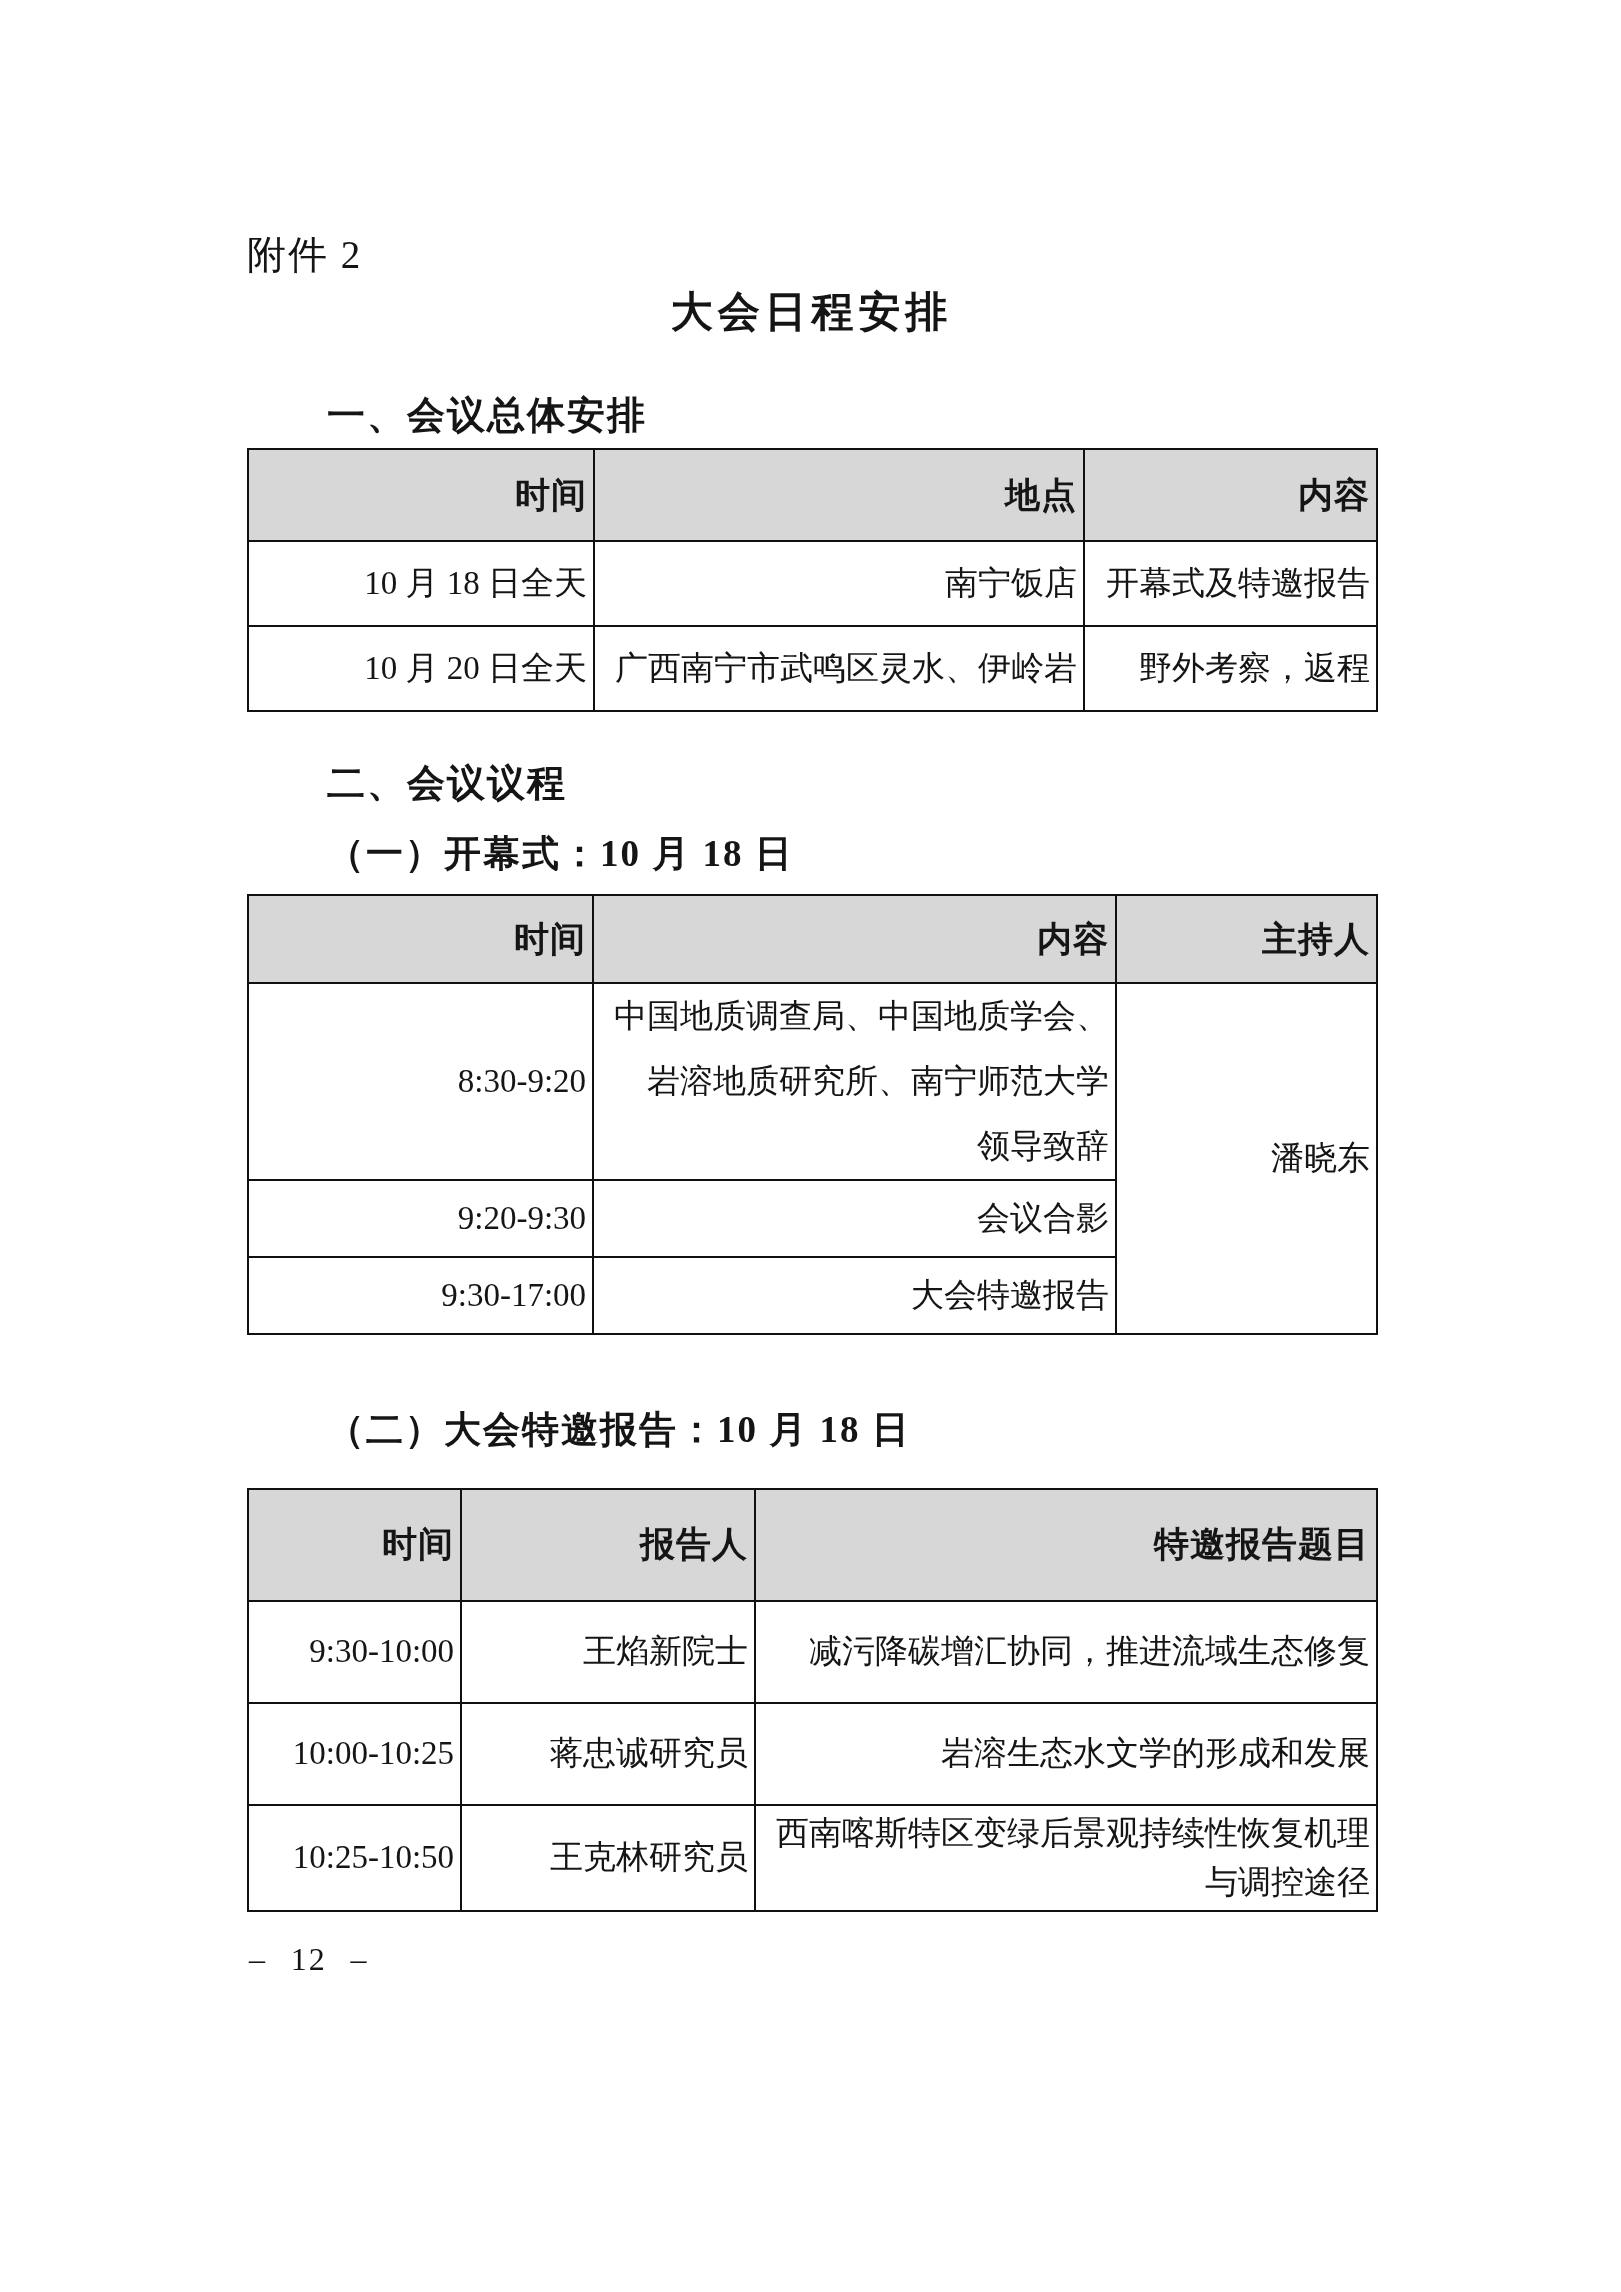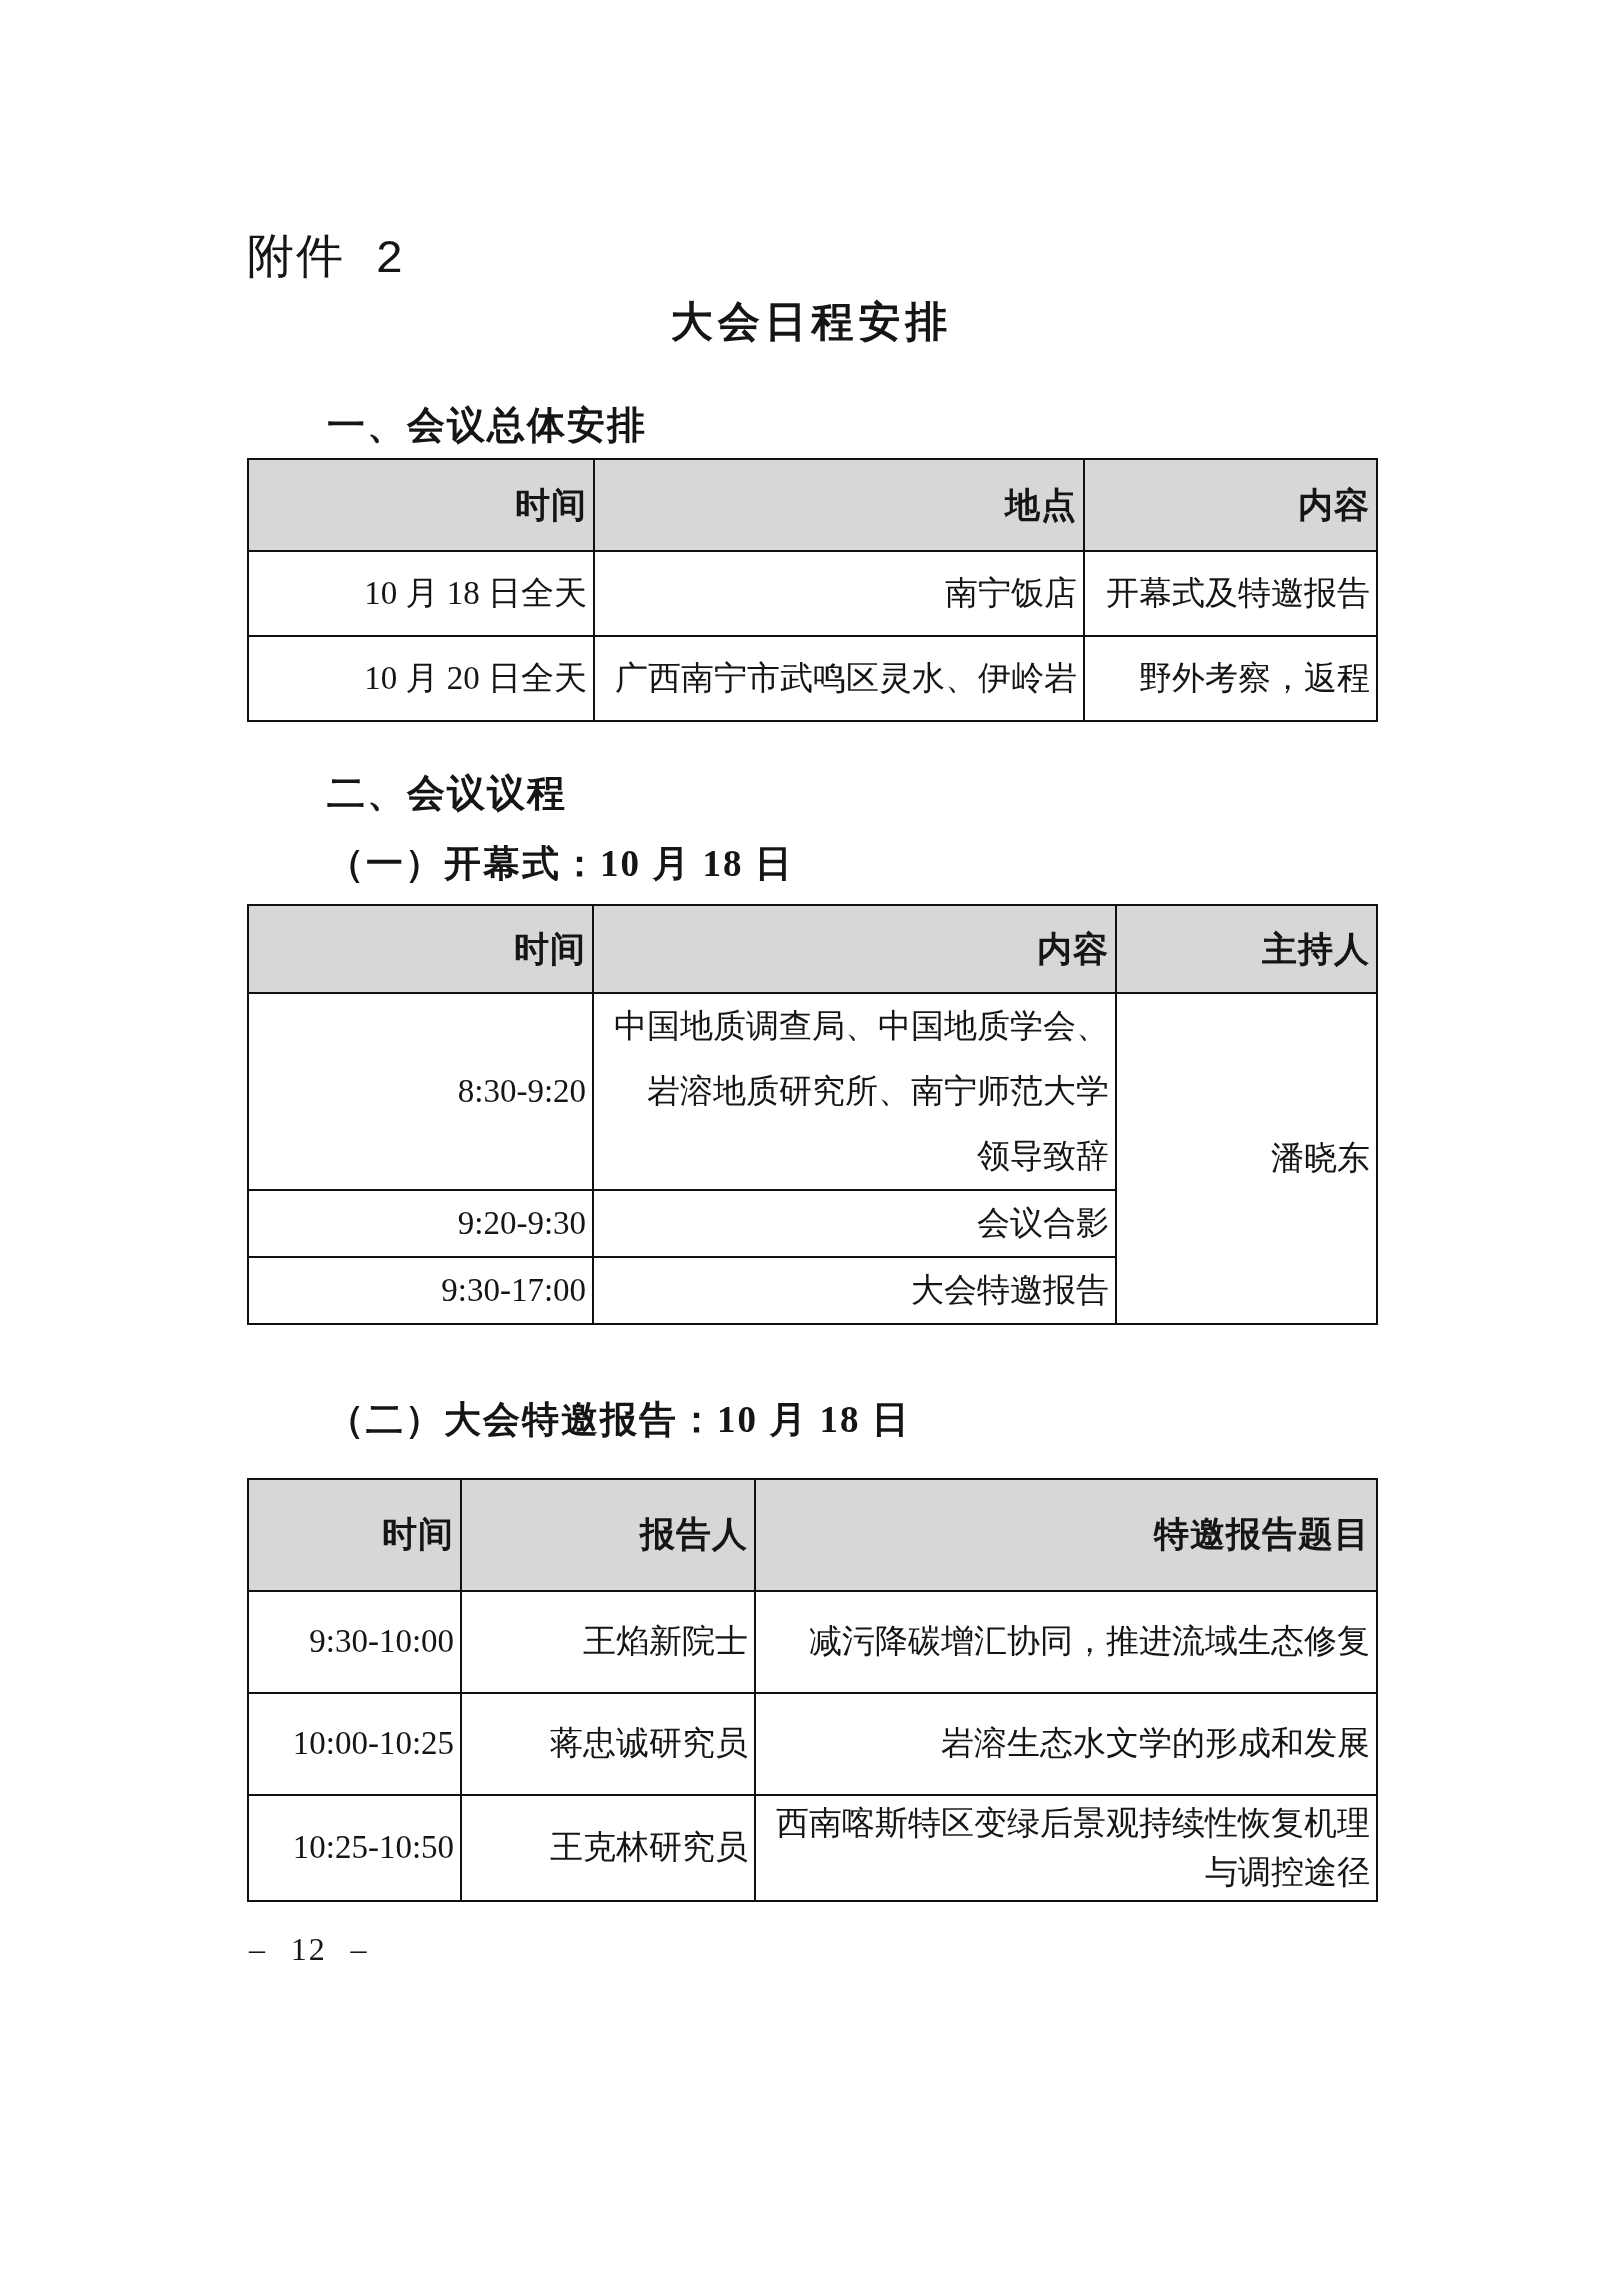--- a/index.html
+++ b/index.html
@@ -5,22 +5,22 @@
   html,body { margin:0; padding:0; background:#888; }
   .page {
     width:1621px; height:2293px; background:#ffffff; color:#151515;
     font-family:"Liberation Serif","DejaVu Serif",serif;
     position:relative; overflow:hidden; margin:0 auto;
     box-sizing:border-box; padding-top:231px;
   }
   .content { width:1129px; margin-left:247px; }
 
   .attachment {
-    font-family:Liberation Mono, monospace;
-    font-size:47px; font-weight:500; line-height:1.25; letter-spacing:2px;
+    font-family:Liberation Serif, serif;
+    font-size:39px; font-weight:500; line-height:1.25; letter-spacing:2px;
   }
   .doc-title {
     font-size:42px; font-weight:700; text-align:center;
     letter-spacing:4.9px; line-height:1.15; margin-top:7.8px;
   }
   .sec-heading {
     font-family:"Liberation Sans","DejaVu Sans",sans-serif;
     font-size:38px; font-weight:600; letter-spacing:2px;
     margin:57px 0 0 80px; line-height:1.2;
   }
@@ -41,21 +41,21 @@
   th { background:#d7d7d7; font-weight:700; font-size:35px; letter-spacing:1px; }
   .nowrap { white-space:nowrap; }
 
   .t1 { margin-top:9.8px; }
   .t1 th { height:92px; }
   .t1 td { height:85px; }
 
   .t2 { margin-top:17.6px; }
   .t2 th { height:88px; }
   .t2 .r-tall td { height:196px; }
-  .t2 .r-short td { height:67px; }
+  .t2 .r-short td { height:77px; }
   .t2 .lines div { line-height:65px; }
 
   .t3 { margin-top:35px; }
   .t3 th { height:112px; }
   .t3 .r1 td, .t3 .r2 td { height:102px; }
   .t3 .r3 td { height:106px; }
   .t3 .lines div { line-height:49px; }
 
   .page-number {
     margin:29px 0 0 2px; font-size:32px; word-spacing:13.7px; letter-spacing:2px;

